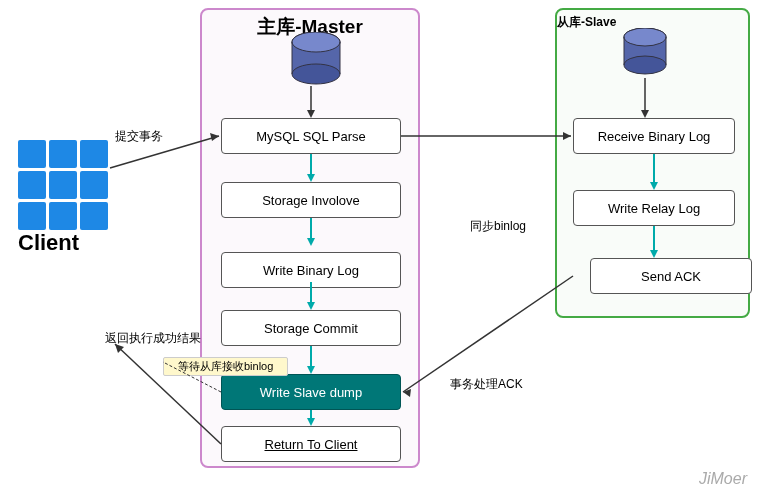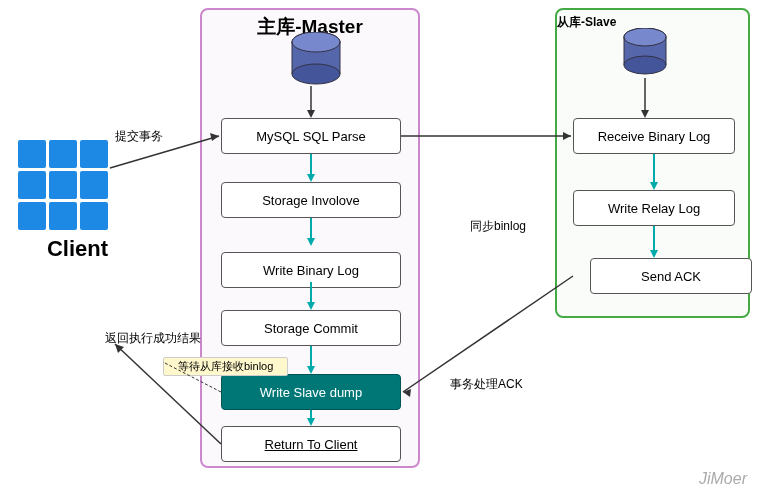--- a/index.html
+++ b/index.html
@@ -22,24 +22,24 @@
       display: grid;
       grid-template-columns: repeat(3, 28px);
       grid-template-rows: repeat(3, 28px);
       gap: 3px;
     }
     .client-cell {
       background: #1e88e5;
       border-radius: 2px;
     }
     .client-label {
-      text-align: right;
+      text-align: left;
       font-size: 22px;
       font-weight: bold;
-      margin-top: 6px;
+      margin-top: 0;
       color: #000;
     }
 
     
     .master-box {
       position: absolute;
       left: 200px;
       top: 8px;
       width: 220px;
       height: 460px;

